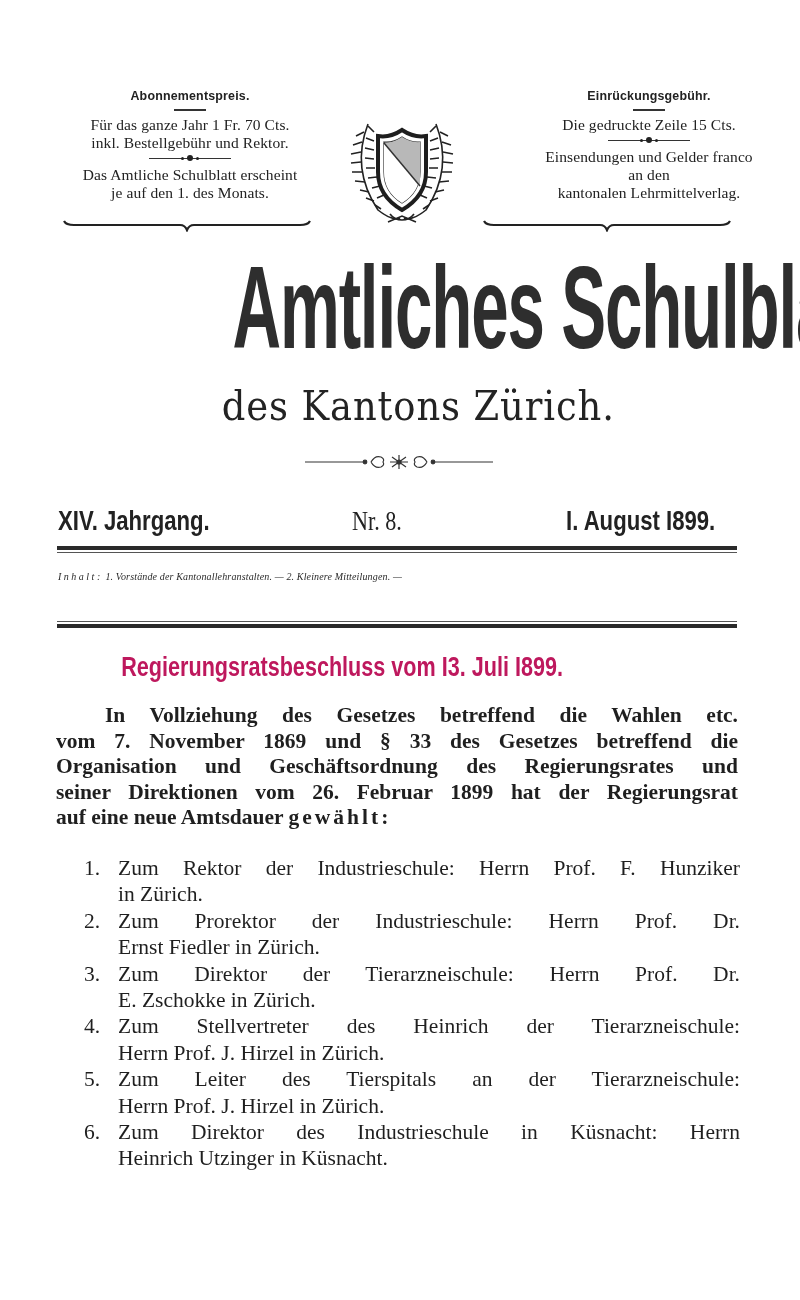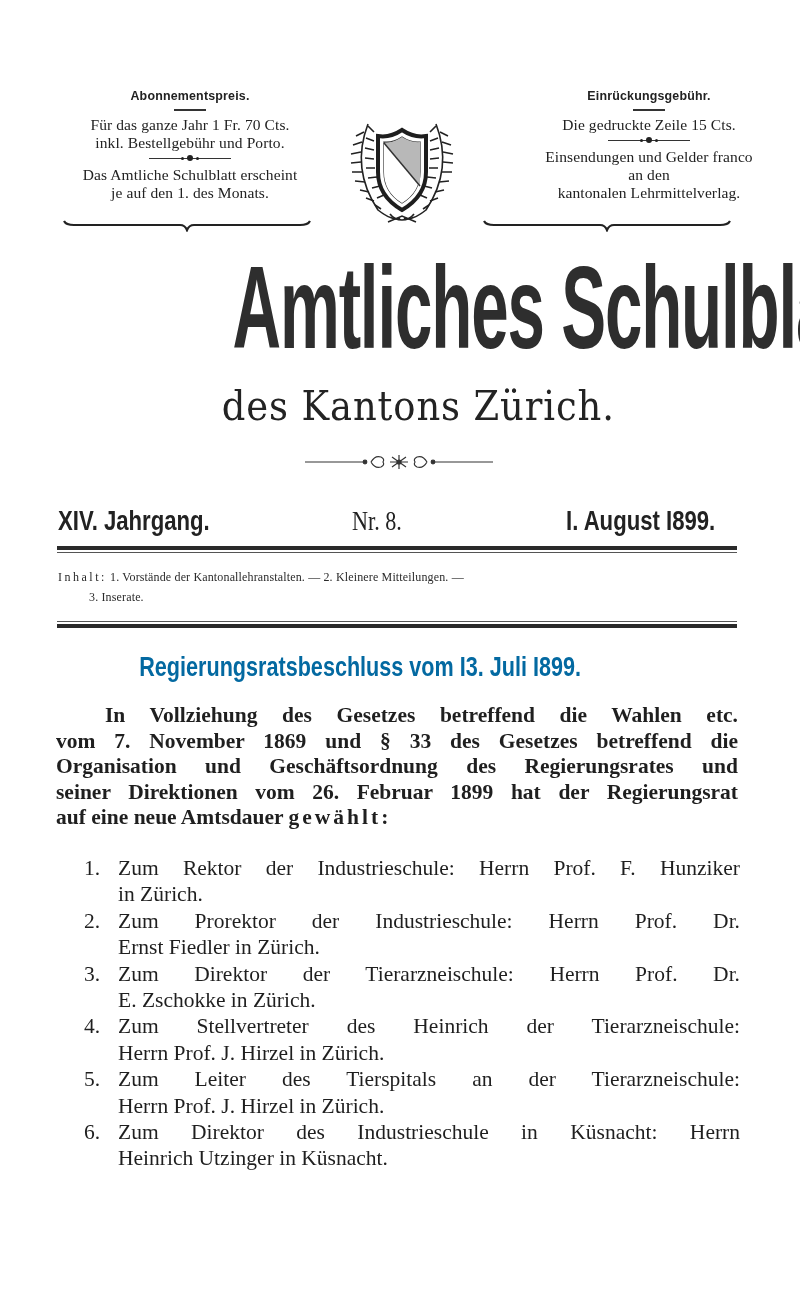--- a/index.html
+++ b/index.html
@@ -58,30 +58,30 @@
   .issue span { display: inline-block; transform: scaleX(0.82); transform-origin: left; white-space: nowrap; }
   .issue.mid { font-family: "Liberation Serif", serif; font-weight: normal; }
 
   .double-rule { position: absolute; left: 57px; width: 680px; }
   .double-rule .thick { height: 4px; background: #2a2a2a; }
   .double-rule .thin { height: 1px; background: #555; margin-top: 2px; }
   .double-rule .thin2 { height: 1px; background: #555; margin-bottom: 2px; }
 
   .contents {
     position: absolute; left: 58px; top: 567px; width: 690px;
-    font-size: 12px; line-height: 20px; color: #2a2a2a; letter-spacing: 0.15px;
+    font-size: 10px; line-height: 20px; color: #2a2a2a; letter-spacing: 0.15px; font-style: italic;
   }
   .contents .lbl { letter-spacing: 2.5px; }
   .contents .cont { padding-left: 31px; display: block; }
 
   
   .art-head {
     position: absolute; left: 0; width: 685px; top: 652px; text-align: center;
     font-family: "Liberation Sans", "DejaVu Sans", sans-serif; font-weight: bold;
-    font-size: 27px; color: #0369a1; margin-left: 18px;
+    font-size: 27px; color: #be185d;
   }
   .art-head span { display: inline-block; transform: scaleX(0.8); white-space: nowrap; }
 
   .para {
     position: absolute; left: 56px; top: 703px; width: 682px;
     font-size: 21.5px; line-height: 25.6px; color: #1f1f1f; text-align: justify;
   }
   .para .ln { display: block; white-space: nowrap; text-align-last: justify; height: 25.6px; font-weight: bold; }
   .para .ln.first { padding-left: 49px; }
   .para .ln.last { text-align-last: left; }
@@ -93,21 +93,21 @@
   .list .ln { display: block; white-space: nowrap; text-align-last: justify; text-align: justify; height: 26.4px; }
   .list .ln.last { text-align-last: left; }
 </style>
 </head>
 <body>
 
 <div class="hbox left">
   <div class="htitle">Abonnementspreis.</div>
   <div class="rule-short"></div>
   <div class="line">Für das ganze Jahr 1 Fr. 70 Cts.</div>
-  <div class="line">inkl. Bestellgebühr und Porto.</div>
+  <div class="line">inkl. Bestellgebühr und Rektor.</div>
   <div class="dotrule">
       <span class="d1"></span>
       <span class="dot"></span>
       <span class="d2"></span>
     </div>
   <div class="line">Das Amtliche Schulblatt erscheint</div>
   <div class="line">je auf den 1. des Monats.</div>
 </div>
 <div class="brace" style="left:62px; top:220px; width:250px;">
   <svg width="250" height="12" viewBox="0 0 250 12">
@@ -180,21 +180,20 @@
 <div class="issue" style="left:566px;"><span>I. August I899.</span></div>
 
 <div class="double-rule" style="top:546px;">
   <div class="thick"></div>
     <div class="thin"></div>
 </div>
 
 <div class="contents">
   <span class="lbl">Inhalt:</span>
   <span>1. Vorstände der Kantonallehranstalten. — 2. Kleinere Mitteilungen. —</span>
-  <span class="cont">3. Inserate.</span>
 </div>
 
 <div class="double-rule" style="top:621px;">
   <div class="thin2"></div>
     <div class="thick"></div>
 </div>
 
 <div class="art-head"><span>Regierungsratsbeschluss vom I3. Juli I899.</span></div>
 
 <div class="para">

